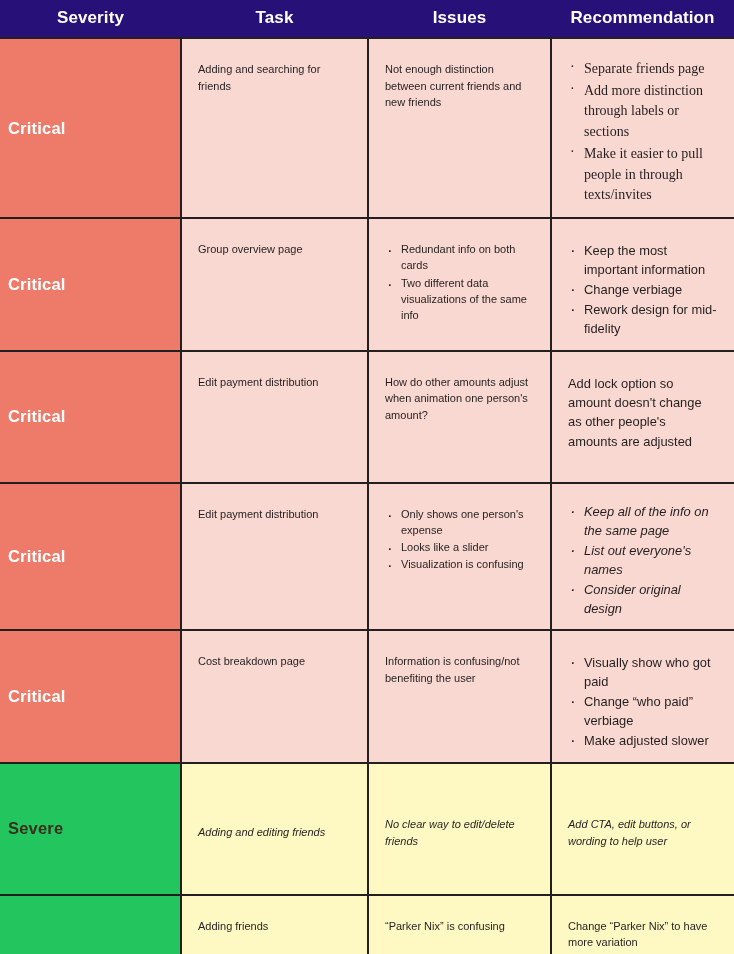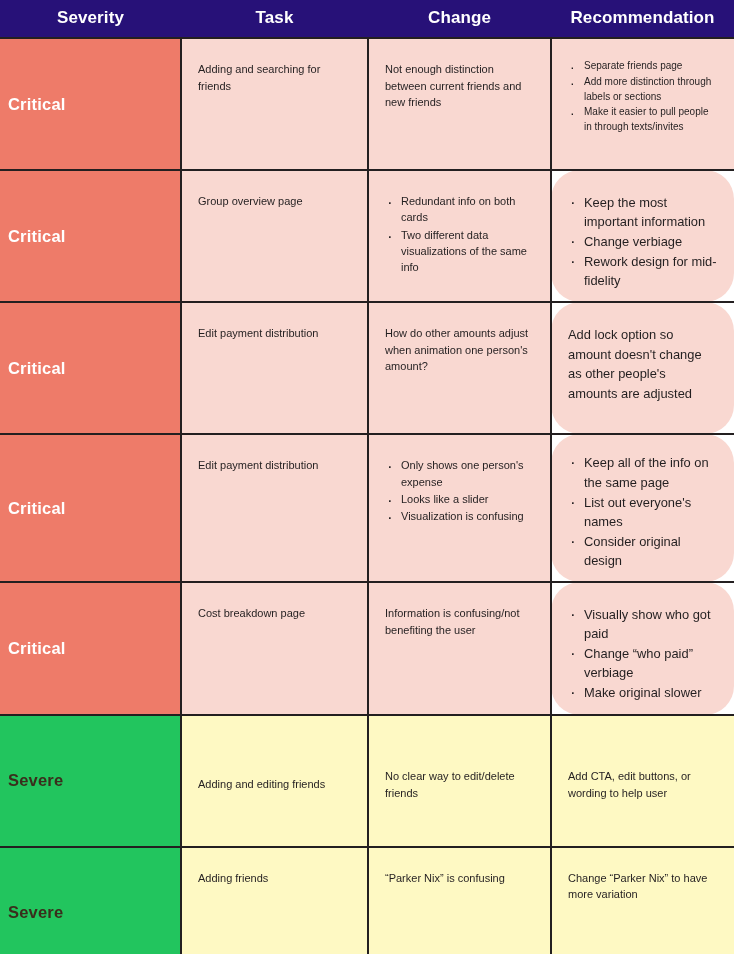--- a/index.html
+++ b/index.html
@@ -87,21 +87,21 @@
   
   tr.severe td.sev {
     background: #22c55e;
     color: #3a2e1c;
   }
   tr.severe td.cell {
     background: #fef9c3;
   }
 
   
-  tbody td.cell.mid { vertical-align: middle; padding-top: 18px; }
+  tbody td.cell.mid { vertical-align: middle; padding-top: 18px; font-style: italic; }
 
   
   ul.bullets {
     margin: 0;
     padding: 0 0 0 14px;
     list-style: none;
   }
   ul.bullets li {
     position: relative;
     margin: 0 0 1px 0;
@@ -112,25 +112,25 @@
     content: "\00B7";
     position: absolute;
     left: -12px;
     top: -1px;
     font-size: 17px;
     line-height: 1.35;
     color: #231f20;
   }
 
   
-  td.cell.tiny { font-size: 10px; padding-top: 20px; }
+  td.cell.tiny { font-size: 14px; padding-top: 20px; font-family: Liberation Serif, serif; }
   td.cell.tiny ul.bullets li::before { font-size: 14px; }
 
   
-  td.cell.small { font-size: 12.9px; border-radius: 29px; }
+  td.cell.small { font-size: 12.9px; }
 
   p.para {
     margin: 0;
   }
 </style>
 </head>
 <body>
 
 <div class="table-wrap">
   <table class="findings">
@@ -138,21 +138,21 @@
       <col class="c-sev">
         <col class="c-task">
         <col class="c-iss">
         <col class="c-rec">
     </colgroup>
 
     <thead>
       <tr>
         <th>Severity</th>
         <th>Task</th>
-        <th>Change</th>
+        <th>Issues</th>
         <th>Recommendation</th>
       </tr>
     </thead>
 
     <tbody>
 
       <tr class="critical">
         <td class="sev">Critical</td>
         <td class="cell">
           <p class="para">Adding and searching for friends</p>
@@ -228,21 +228,21 @@
         <td class="cell">
           <p class="para">Cost breakdown page</p>
         </td>
         <td class="cell">
           <p class="para">Information is confusing/not benefiting the user</p>
         </td>
         <td class="cell small last">
           <ul class="bullets">
             <li>Visually show who got paid</li>
             <li>Change “who paid” verbiage</li>
-            <li>Make original slower</li>
+            <li>Make adjusted slower</li>
           </ul>
         </td>
       </tr>
 
       <tr class="severe">
         <td class="sev">Severe</td>
         <td class="cell mid">
           <p class="para">Adding and editing friends</p>
         </td>
         <td class="cell mid">

